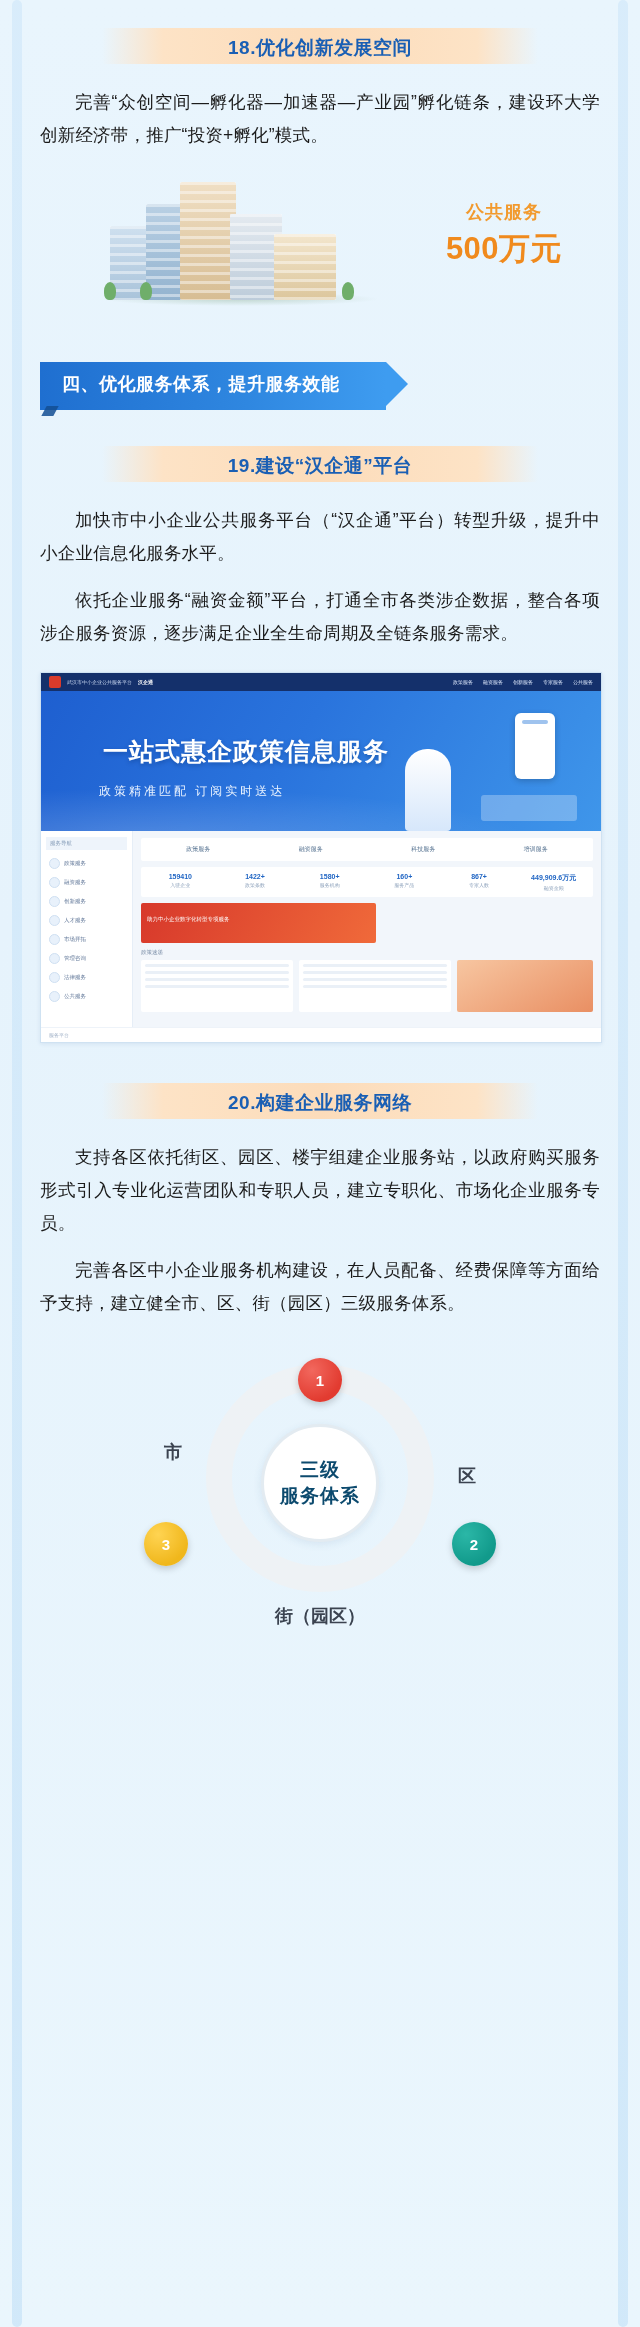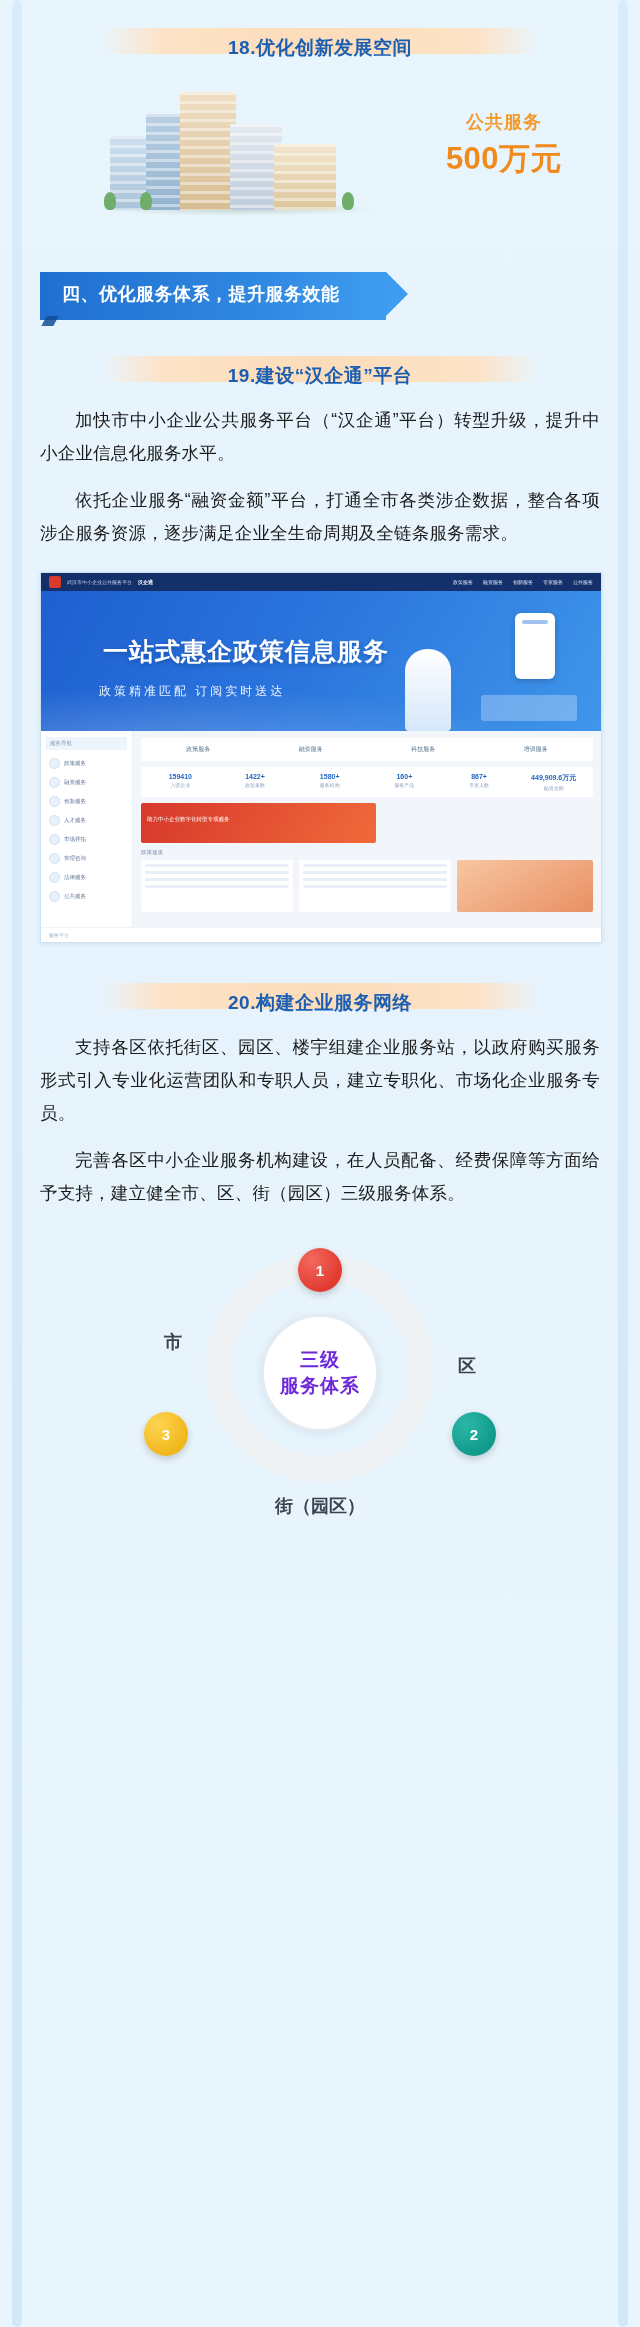--- a/index.html
+++ b/index.html
@@ -45,21 +45,21 @@
     position: relative;
     width: 560px;
     margin: 0 auto;
     padding-top: 18px;
   }
 
   
   .sub-heading {
     margin: 10px auto 22px auto;
     width: 436px;
-    height: 26px;
+    height: 36px;
     line-height: 40px;
     text-align: center;
     font-size: 19px;
     font-weight: bold;
     color: #1a5fb4;
     letter-spacing: .5px;
     background: linear-gradient(90deg, rgba(253,229,203,0) 0%, #fde3c6 14%, #fcdcba 50%, #fde3c6 86%, rgba(253,229,203,0) 100%);
     border-radius: 3px;
   }
 
@@ -503,21 +503,21 @@
     border: 3px solid #e3ebf1;
     display: flex;
     flex-direction: column;
     align-items: center;
     justify-content: center;
     box-shadow: 0 2px 8px rgba(40,90,140,.10);
   }
   .ring-inner .l1, .ring-inner .l2 {
     font-size: 19px;
     font-weight: bold;
-    color: #6d28d9;
+    color: #0c4a6e;
     line-height: 26px;
     letter-spacing: 1px;
   }
   .node {
     position: absolute;
     width: 44px;
     height: 44px;
     border-radius: 50%;
     color: #fff;
     font-size: 15px;
@@ -567,20 +567,21 @@
 <body>
 
 <div class="page">
   <div class="rail-left"></div>
   <div class="rail-right"></div>
 
   <div class="content">
 
     <div class="sub-heading">18.优化创新发展空间</div>
 
+    <p class="para">完善“众创空间—孵化器—加速器—产业园”孵化链条，建设环大学创新经济带，推广“投资+孵化”模式。</p>
 
 
     <div class="fig-building">
       <div class="bld-group">
         <div class="ground"></div>
         <div class="bld b1">
             <span class="win"></span>
           </div>
         <div class="bld b2">
             <span class="win"></span>

